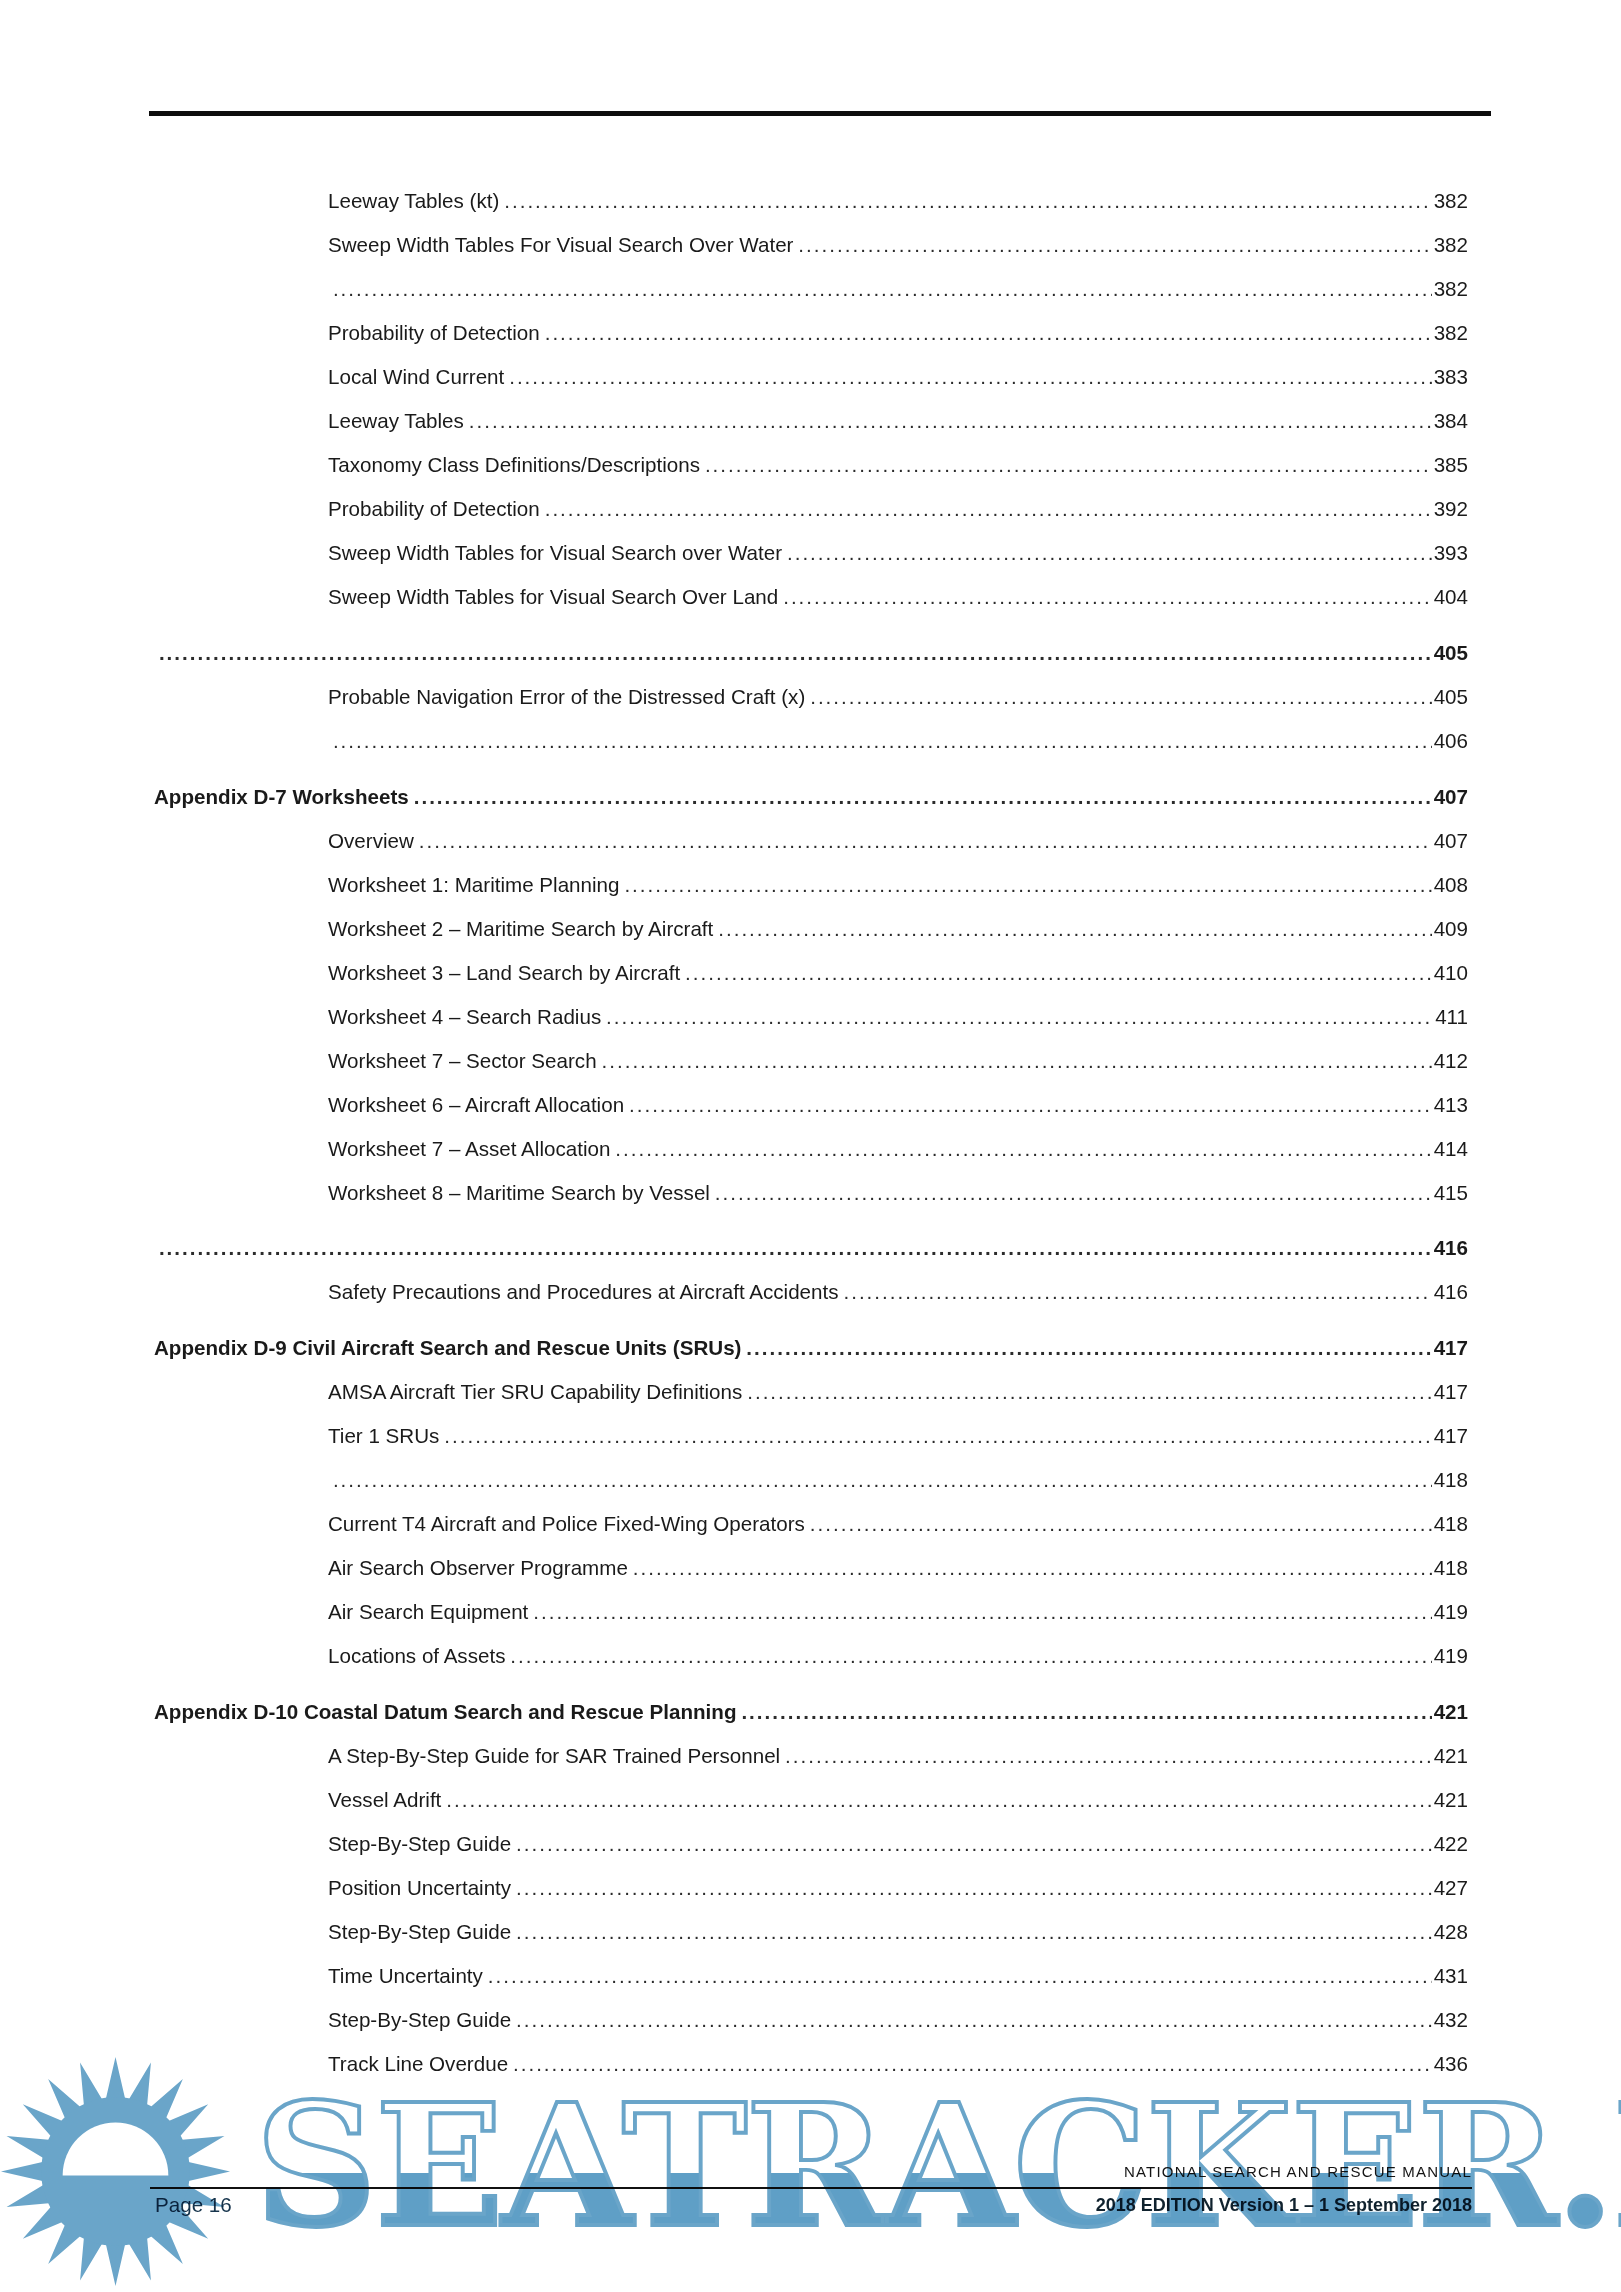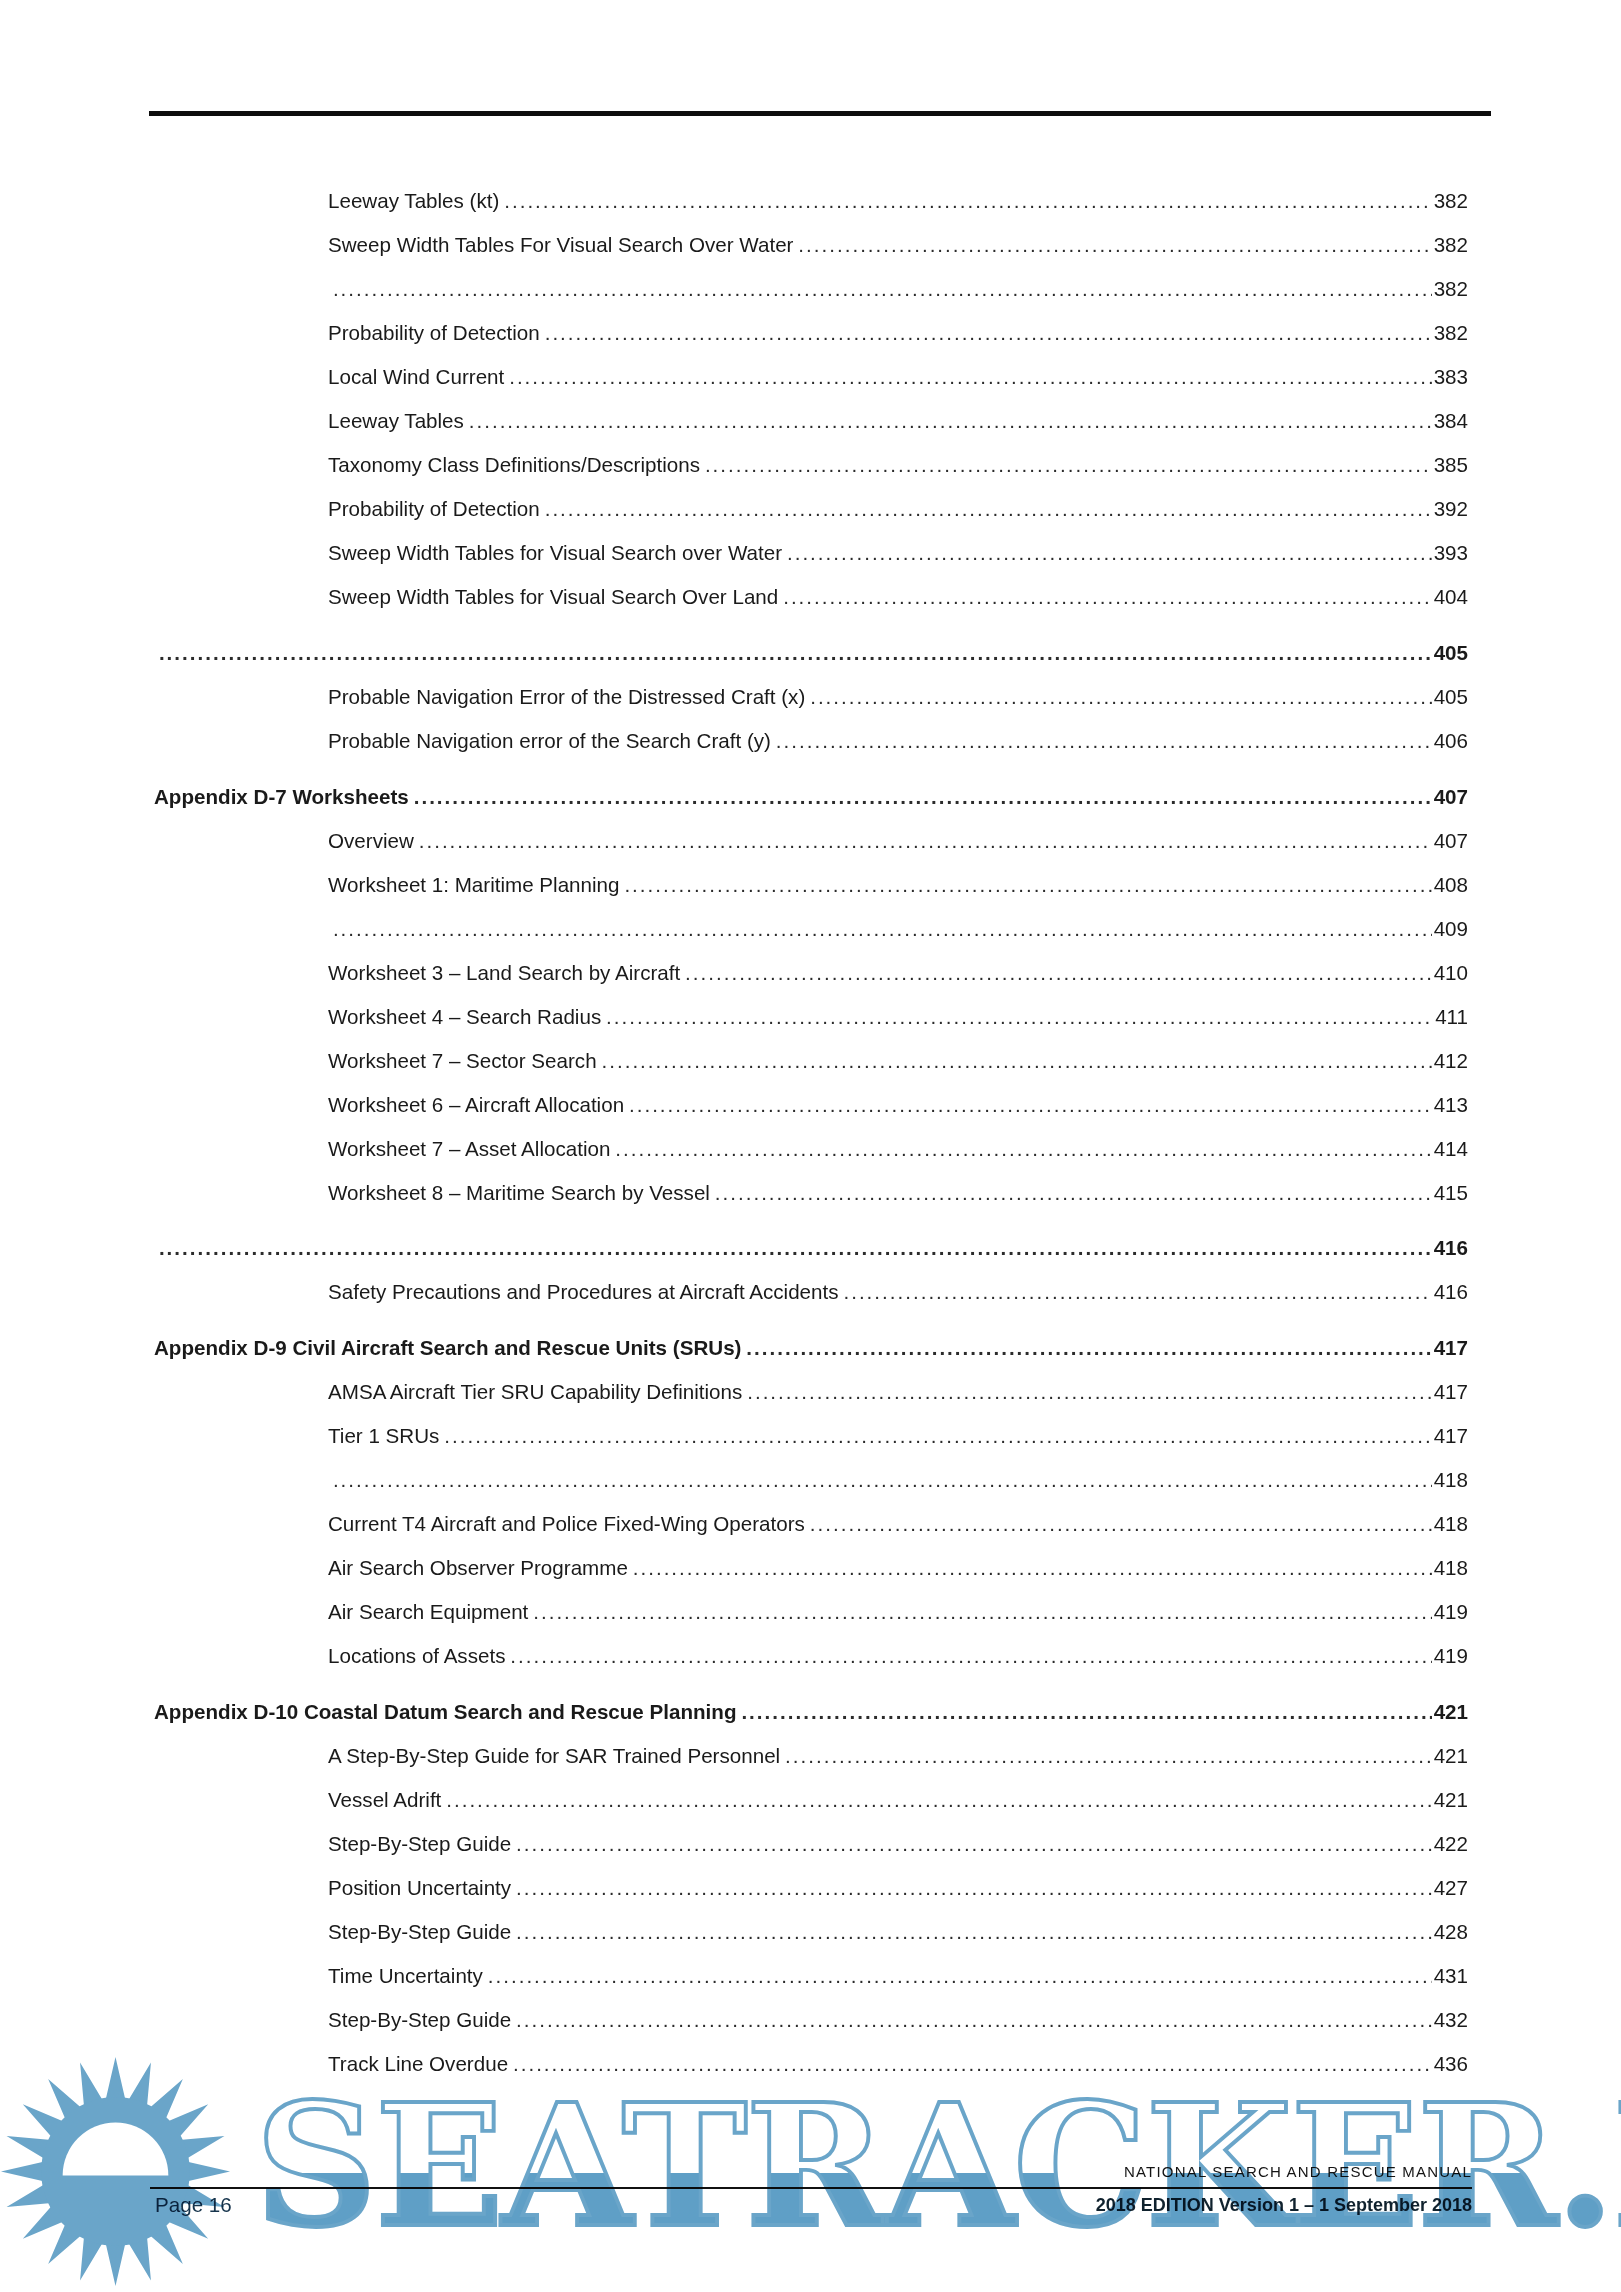--- a/index.html
+++ b/index.html
@@ -135,40 +135,40 @@
       <div class="toc-row lvl0">
       <span class="toc-dots">............................................................................................................................................................................................................................................................................................................</span>
       <span class="toc-page">405</span>
     </div>
       <div class="toc-row lvl1">
       <span class="toc-label">Probable Navigation Error of the Distressed Craft (x)</span>
       <span class="toc-dots">............................................................................................................................................................................................................................................................................................................</span>
       <span class="toc-page">405</span>
     </div>
       <div class="toc-row lvl1">
-      <span class="toc-label">Probable Navigation error of the Search Craft (y)</span>
       <span class="toc-dots">............................................................................................................................................................................................................................................................................................................</span>
       <span class="toc-page">406</span>
     </div>
       <div class="toc-row lvl0">
       <span class="toc-label">Appendix D-7 Worksheets</span>
       <span class="toc-dots">............................................................................................................................................................................................................................................................................................................</span>
       <span class="toc-page">407</span>
     </div>
       <div class="toc-row lvl1">
       <span class="toc-label">Overview</span>
       <span class="toc-dots">............................................................................................................................................................................................................................................................................................................</span>
       <span class="toc-page">407</span>
     </div>
       <div class="toc-row lvl1">
       <span class="toc-label">Worksheet 1: Maritime Planning</span>
       <span class="toc-dots">............................................................................................................................................................................................................................................................................................................</span>
       <span class="toc-page">408</span>
     </div>
       <div class="toc-row lvl1">
+      <span class="toc-label">Worksheet 2 – Maritime Search by Aircraft</span>
       <span class="toc-dots">............................................................................................................................................................................................................................................................................................................</span>
       <span class="toc-page">409</span>
     </div>
       <div class="toc-row lvl1">
       <span class="toc-label">Worksheet 3 – Land Search by Aircraft</span>
       <span class="toc-dots">............................................................................................................................................................................................................................................................................................................</span>
       <span class="toc-page">410</span>
     </div>
       <div class="toc-row lvl1">
       <span class="toc-label">Worksheet 4 – Search Radius</span>

